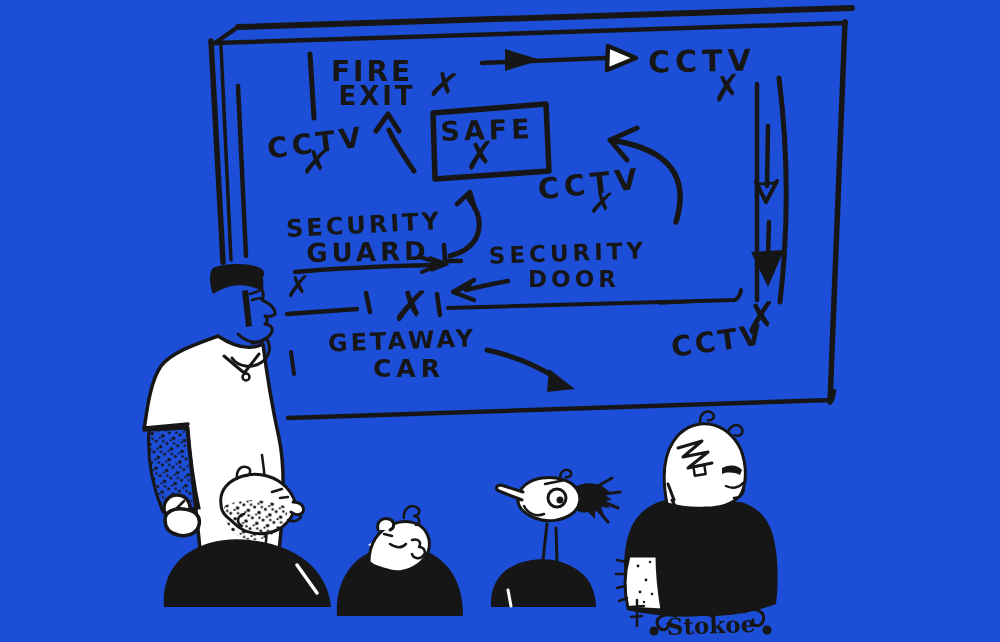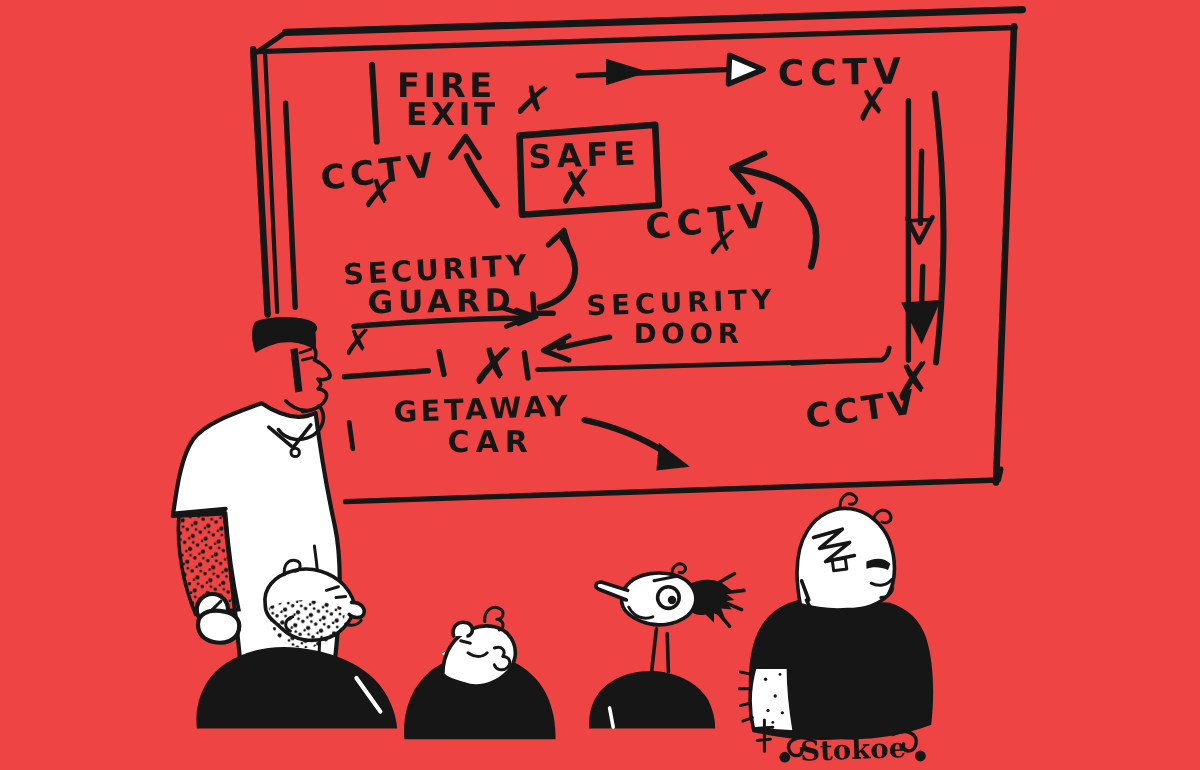--- a/index.html
+++ b/index.html
@@ -1,16 +1,16 @@
 <!DOCTYPE html>
 <html><head>
 <meta charset="utf-8">
 <style>
   html,body{margin:0;padding:0;background:#ffffff;}
-  .stage{position:relative;width:1000px;height:642px;background:#ef4444;overflow:hidden;}
+  .stage{position:relative;width:1000px;height:642px;background:#1d4ed8;overflow:hidden;}
   svg{display:block;}
   .ink{stroke:#161616;fill:none;stroke-linecap:round;stroke-linejoin:round;}
   .solid{fill:#161616;stroke:none;}
   .paper{fill:#ffffff;}
   .hand{font-family:"DejaVu Sans", sans-serif;font-weight:700;fill:#161616;}
   .xmark{font-family:"DejaVu Sans", sans-serif;font-weight:700;fill:#161616;}
   .sig{font-family:"DejaVu Serif", serif;font-weight:700;fill:#161616;}
 </style>
 </head>
 <body>

